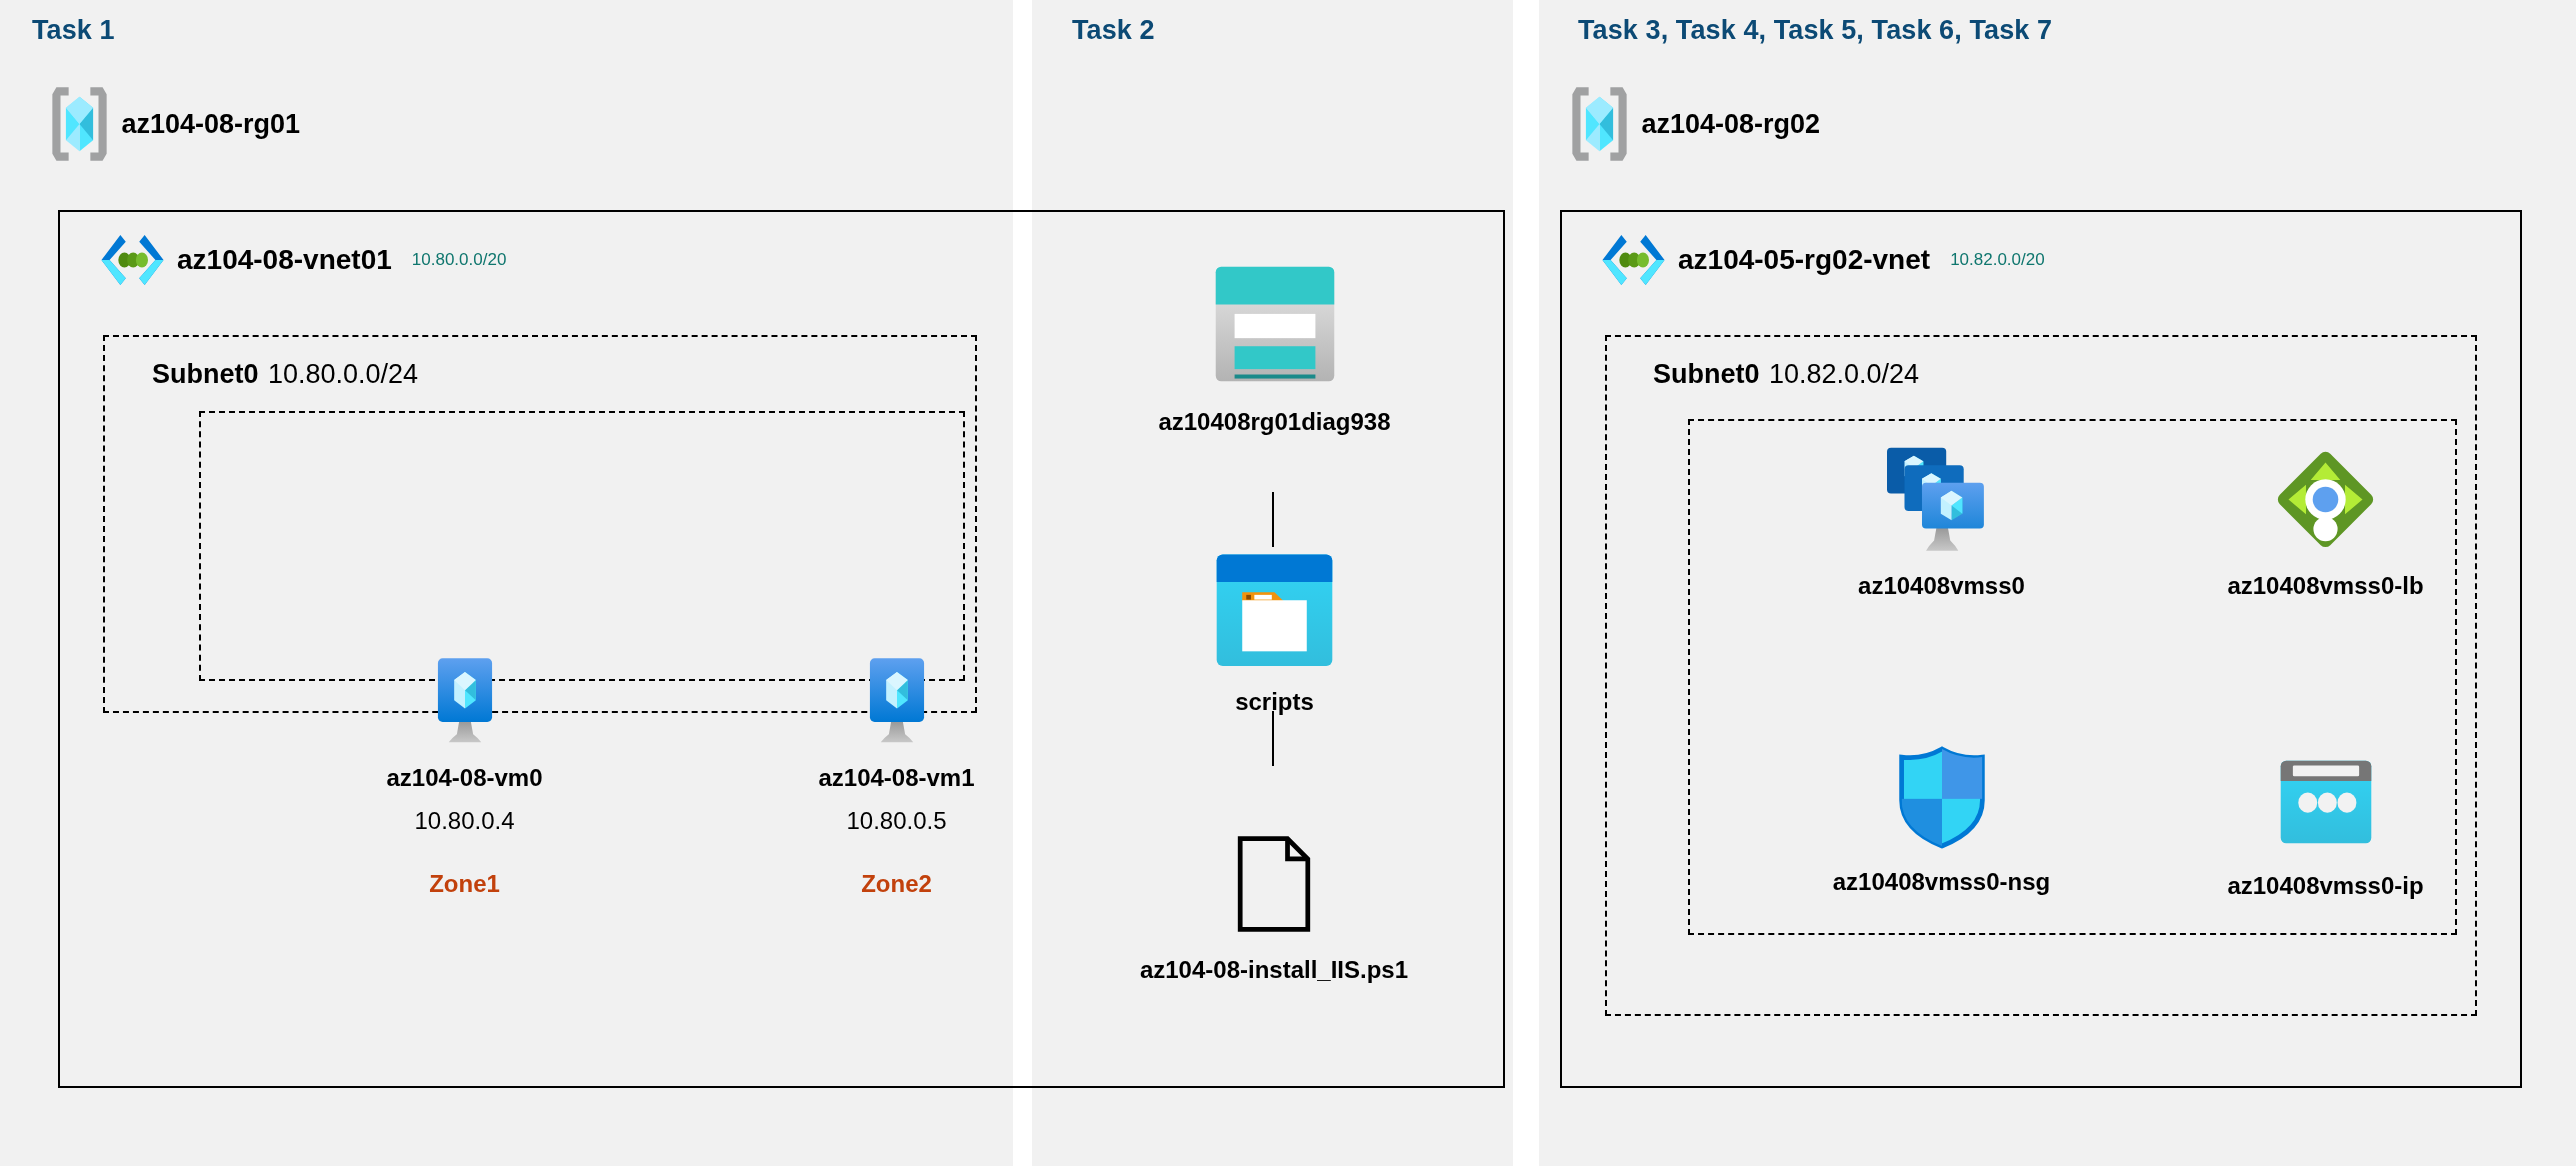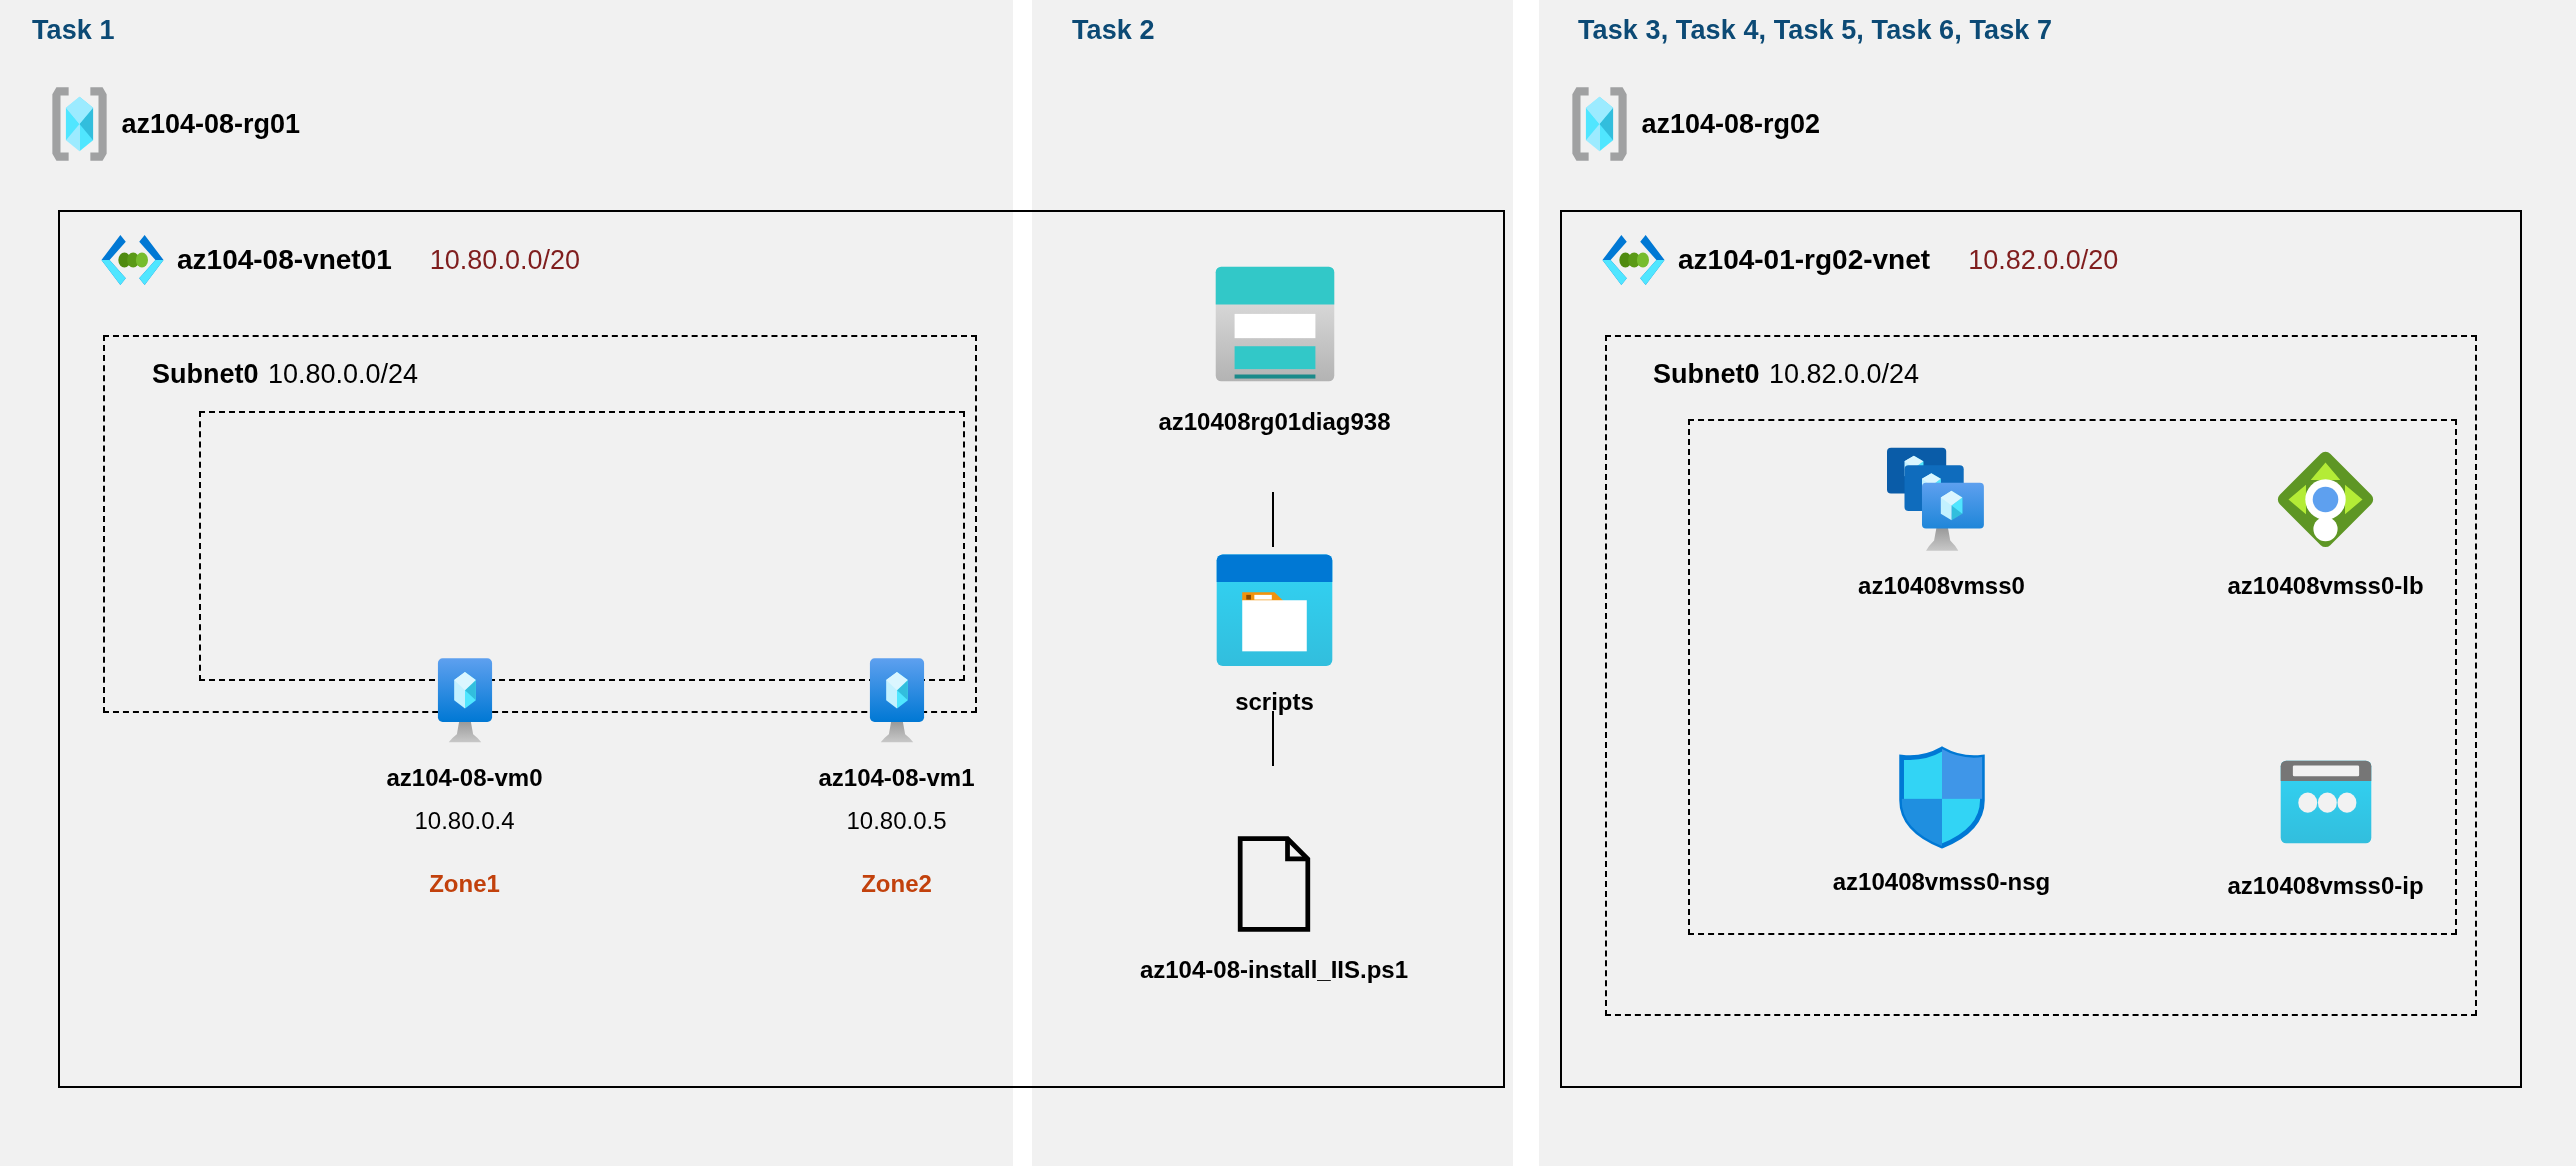--- a/index.html
+++ b/index.html
@@ -38,21 +38,21 @@
 
   
   .vnet-box { position: absolute; border: 2.7px solid #000; background: transparent; }
   #vnet01-box   { left: 58px;   top: 210px; width: 1447px; height: 878px; }
   #vnet-rg02-box{ left: 1560px; top: 210px; width: 962px; height: 878px; }
 
   .vnet-head { position: absolute; display: flex; align-items: center; gap: 12px; }
   #vnet01-head    { left: 40px; top: 19px; }
   #vnet-rg02-head { left: 39px; top: 19px; }
   .vnet-name { font-size: 28px; font-weight: bold; color: #000; white-space: nowrap; }
-  .vnet-cidr { font-size: 27px; font-weight: normal; color: #7f1d1d; white-space: nowrap; margin-left: 26px; }
+  .vnet-cidr { font-size: 17px; font-weight: normal; color: #0f766e; white-space: nowrap; margin-left: 8px; }
 
   
   .dashed-box { position: absolute; border: 2.7px dashed #000; background: transparent; }
   #subnet0-box   { left: 43px; top: 123px; width: 874px; height: 378px; }
   #vmzone-box    { left: 94px; top: 74px; width: 766px; height: 270px; }
   #subnet0b-box  { left: 43px;  top: 123px; width: 872px; height: 681px; }
   #vmss-inner-box{ left: 81px; top: 82px; width: 769px; height: 516px; }
 
   .subnet-label { position: absolute; white-space: nowrap; }
   #subnet0-label  { left: 47px; top: 21.6px; }
@@ -278,21 +278,21 @@
         <svg width="65" height="58" viewBox="0 0 96 86">
           <path d="M30 6 L38 16 L14 43 L38 70 L30 80 L2 43 Z" fill="#0078d4"></path>
           <path d="M14 43 L38 70 L30 80 L2 43 Z" fill="#50e6ff"></path>
           <path d="M66 6 L58 16 L82 43 L58 70 L66 80 L94 43 Z" fill="#0078d4"></path>
           <path d="M82 43 L58 70 L66 80 L94 43 Z" fill="#50e6ff"></path>
           <ellipse cx="36" cy="43" rx="9" ry="11" fill="#4f8a10"></ellipse>
           <ellipse cx="49" cy="43" rx="9" ry="11" fill="#5a9a16"></ellipse>
           <ellipse cx="62" cy="43" rx="9" ry="11" fill="#76bc2d"></ellipse>
         </svg>
       </span>
-      <span class="vnet-name">az104-01-rg02-vnet</span>
+      <span class="vnet-name">az104-05-rg02-vnet</span>
       <span class="vnet-cidr">10.82.0.0/20</span>
     </div>
 
     <div class="dashed-box" id="subnet0b-box">
       <div class="subnet-label" id="subnet0b-label">
         <span class="subnet-name">Subnet0</span><span class="subnet-cidr">10.82.0.0/24</span>
       </div>
       <div class="dashed-box" id="vmss-inner-box"></div>
     </div>
   </div>

